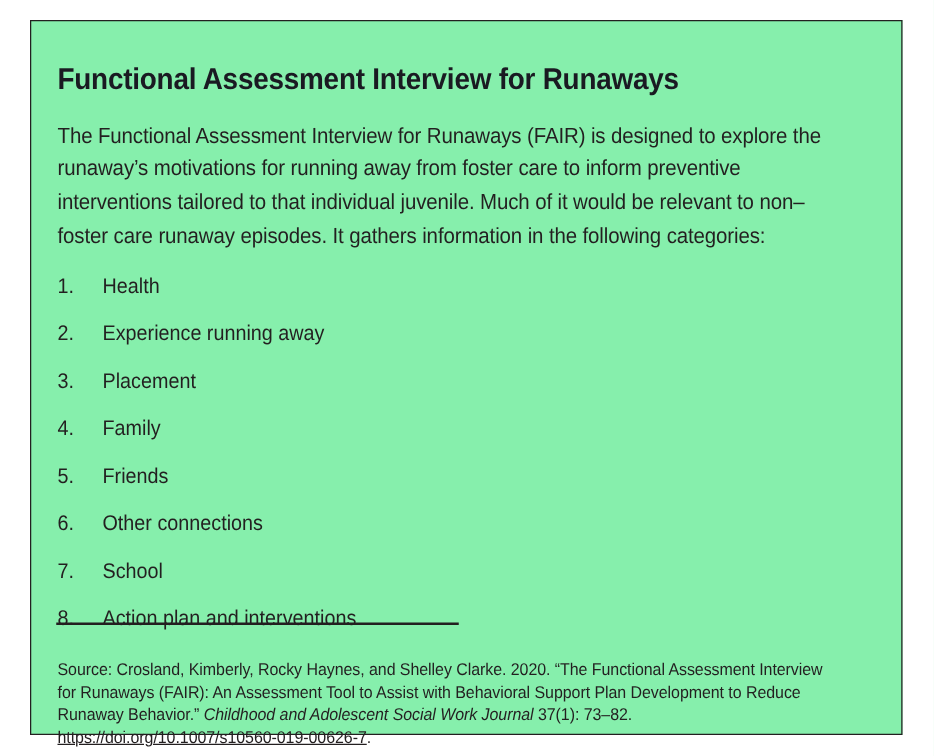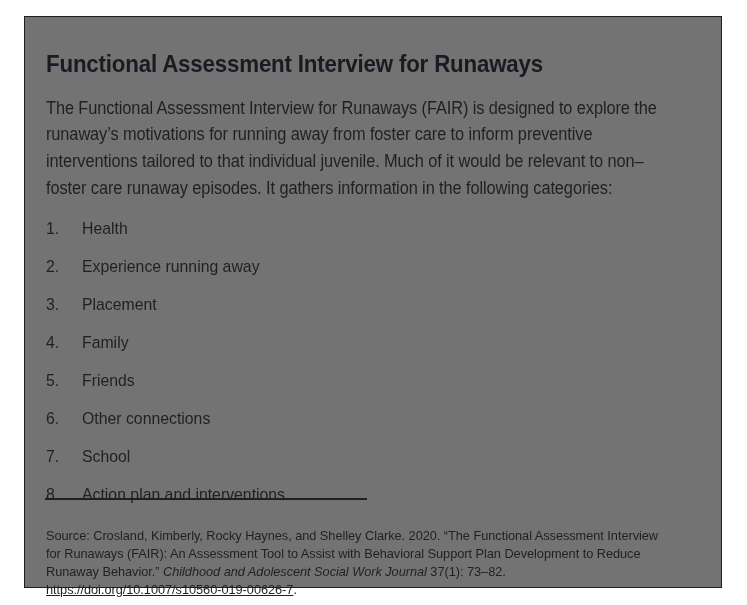--- a/index.html
+++ b/index.html
@@ -15,21 +15,21 @@
   }
 
   #figure-box {
     position: absolute;
     left: 24px;
     top: 16px;
     width: 698px;
     height: 572px;
     border: 1px solid #231f20;
     box-sizing: border-box;
-    background: #737373;
+    background: #86efac;
   }
 
   #figure-title {
     position: absolute;
     left: 21px;
     top: 16px;
     width: 650px;
     font-family: "Liberation Sans Narrow", "Liberation Sans", sans-serif;
     font-weight: bold;
     font-size: 24px;

